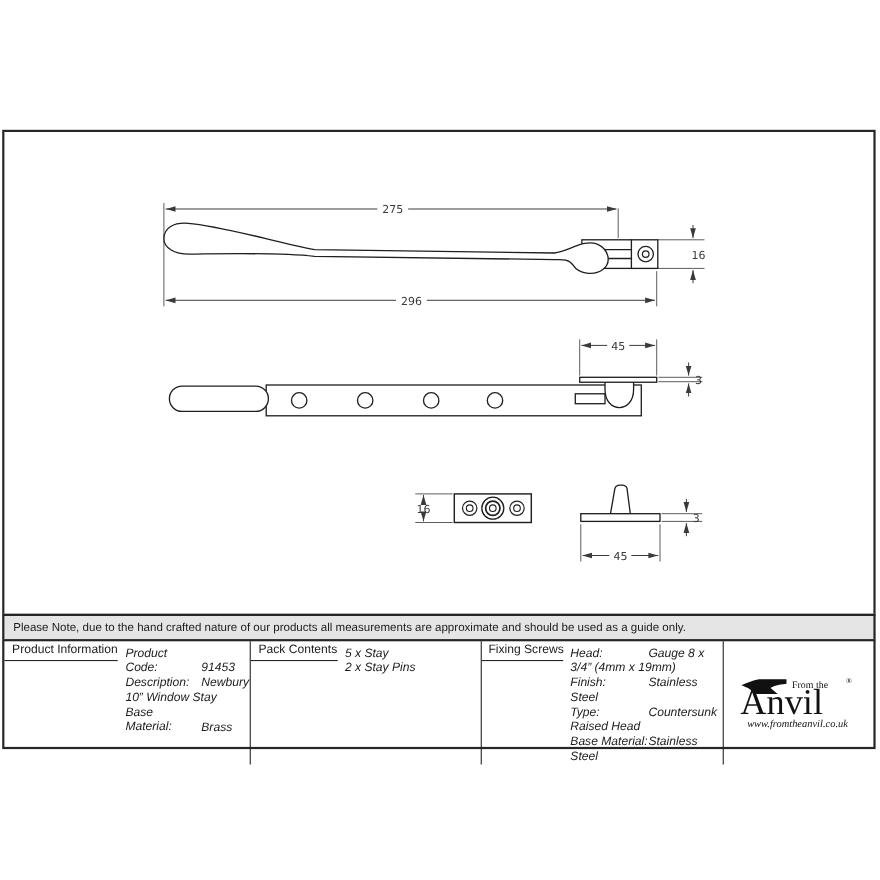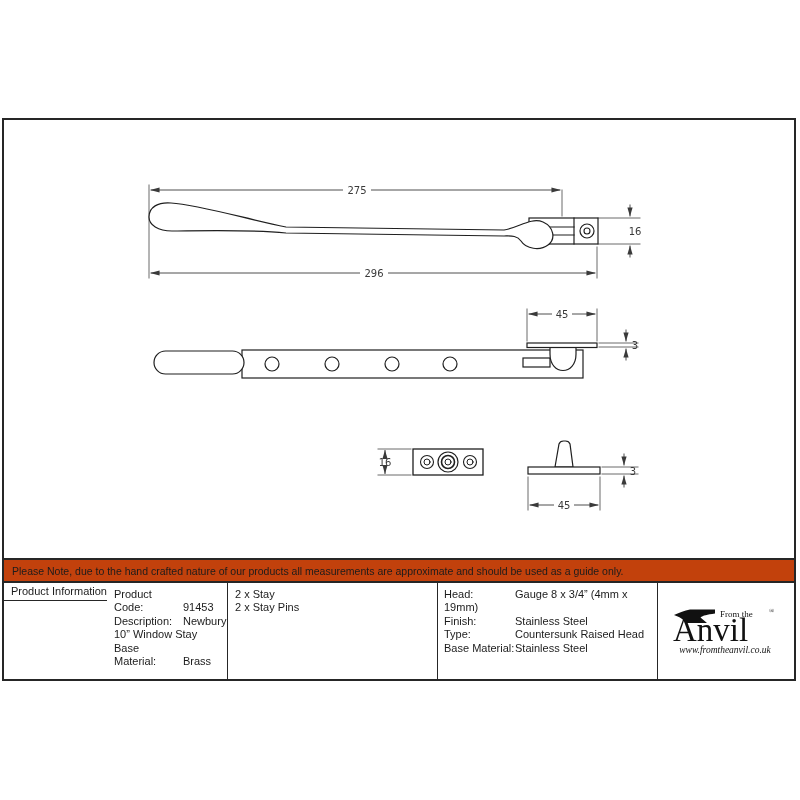--- a/index.html
+++ b/index.html
@@ -1,27 +1,27 @@
 <!DOCTYPE html>
 <html><head>
 <meta charset="utf-8">
 <style>
   html,body{margin:0;padding:0;background:#ffffff;}
   body{width:800px;height:800px;position:relative;font-family:"Liberation Sans",sans-serif;color:#1c1c1c;}
   .sheet{position:absolute;left:2px;top:118px;width:794px;}
   .draw-area{box-sizing:border-box;width:794px;height:442px;border:2px solid #262626;background:#fff;}
   .note-row{box-sizing:border-box;width:794px;height:25px;margin-top:-2px;border:2px solid #262626;
-            font-size:10.5px;padding:5px 0 0 8px;background:#c2410c;}
+            font-size:10.5px;padding:5px 0 0 8px;background:#e5e5e5;}
   .info-table{box-sizing:border-box;width:794px;height:100px;margin-top:-2px;border:2px solid #262626;
               display:grid;grid-template-columns:224px 210px 220px 1fr;background:#fff;}
   .tcol{display:flex;flex-direction:row;min-width:0;}
   .tcol.b{border-right:1.5px solid #262626;}
   .thead{box-sizing:border-box;height:18px;border-bottom:1.5px solid #262626;font-size:11px;
          padding:2px 0 0 7px;}
-  .tbody{flex:1;font-size:11px;line-height:13.4px;padding:5px 0 0 7px;}
+  .tbody{flex:1;font-size:11px;line-height:13.4px;padding:5px 0 0 7px;font-style:italic;}
   .kv .k{display:inline-block;width:69px;}
   .col3 .thead,.col3 .tbody{padding-left:6px;}
   .col3 .kv .k{width:71px;}
   .logo-cell{display:flex;align-items:center;justify-content:center;}
   svg text{font-family:"DejaVu Sans",sans-serif;}
   .dimtxt{font-size:10px;fill:#3a3a3a;}
   .serif{font-family:"Liberation Serif",serif;}
 </style>
 </head>
 <body>
@@ -161,27 +161,29 @@
     <div class="tcol b">
       <div class="thead">Product Information</div>
       <div class="tbody">
         <div class="kv"><span class="k">Product Code:</span><span>91453</span></div>
         <div class="kv"><span class="k">Description:</span><span>Newbury 10” Window Stay</span></div>
         <div class="kv"><span class="k">Base Material:</span><span>Brass</span></div>
       </div>
     </div>
 
     <div class="tcol b">
+      <div class="thead">Pack Contents</div>
       <div class="tbody">
-        <div>2 x Stay</div>
+        <div>5 x Stay</div>
         <div>2 x Stay Pins</div>
       </div>
     </div>
 
     <div class="tcol b col3">
+      <div class="thead">Fixing Screws</div>
       <div class="tbody">
         <div class="kv"><span class="k">Head:</span><span>Gauge 8 x 3/4” (4mm x 19mm)</span></div>
         <div class="kv"><span class="k">Finish:</span><span>Stainless Steel</span></div>
         <div class="kv"><span class="k">Type:</span><span>Countersunk Raised Head</span></div>
         <div class="kv"><span class="k">Base Material:</span><span id="fs-last-val">Stainless Steel</span></div>
       </div>
     </div>
 
     <div class="tcol logo-cell">
       <svg width="106" height="54" viewBox="0 0 106 54">

